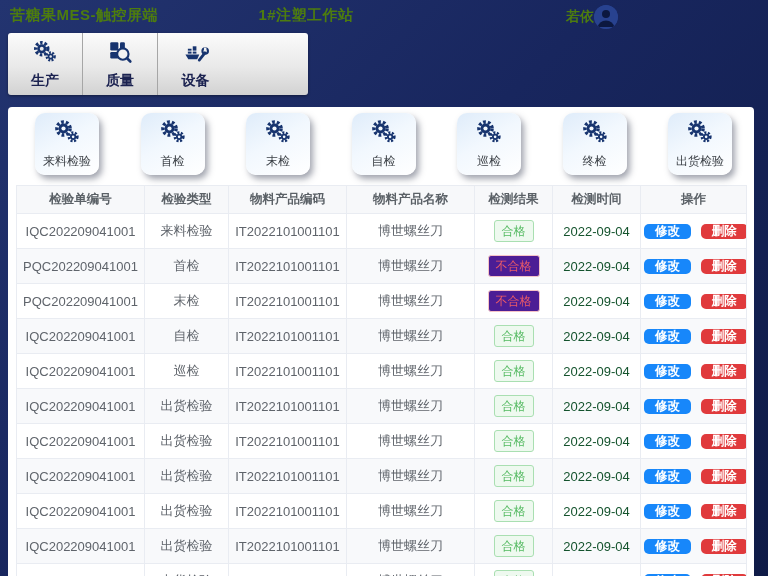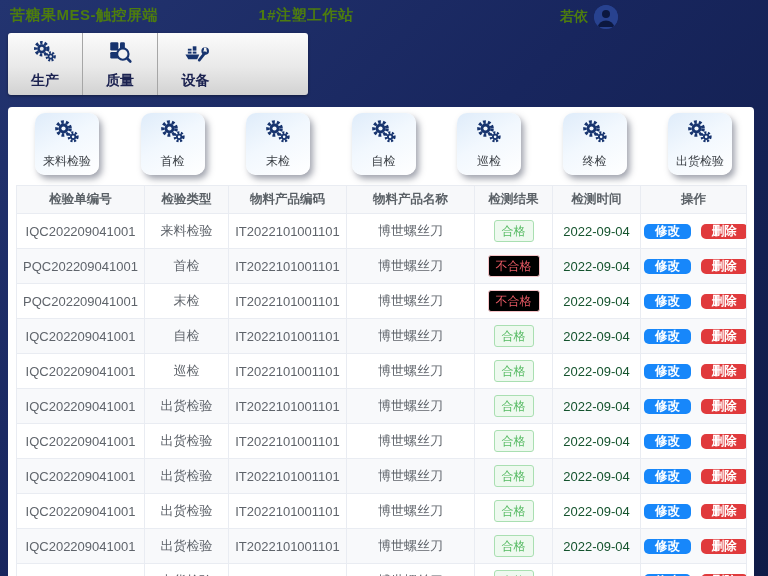--- a/index.html
+++ b/index.html
@@ -18,21 +18,21 @@
   .app-title {
     position: absolute; left: 10px; top: 6px;
     font-size: 15px; font-weight: bold; letter-spacing: 0.5px;
   }
   .station-title {
     position: absolute; left: 0; right: 16px; top: 6px; text-align: center;
     font-size: 15px; font-weight: bold; letter-spacing: 0.5px;
   }
   .user-area {
     position: absolute; right: 10px; top: 3px; height: 27px;
-    display: flex; align-items: center; gap: 6px; cursor: pointer;
+    display: flex; align-items: center; cursor: pointer;
   }
   .username { font-size: 14px; font-weight: bold; }
   .avatar {
     width: 24px; height: 24px; border-radius: 50%;
     background: #27418f; overflow: hidden; position: relative;
   }
   .avatar svg { display: block; }
 
   
   .tabbar {
@@ -85,21 +85,21 @@
   tbody tr { height: 35px; background: #ffffff; }
   tbody tr:nth-child(even) { background: #f8f9fb; }
   td { font-size: 13px; color: #5f646b; }
   td.c-date { color: #14532d; }
 
   .badge {
     display: inline-block; padding: 2px 7px; font-size: 12px;
     border-radius: 3px; line-height: 16px;
   }
   .badge-pass { color: #52b95f; background: #eef9ef; border: 1px solid #a9dfb1; }
-  .badge-fail { color: #ec5b66; background: #000000; border: 1px solid #f6c3c7; }
+  .badge-fail { color: #ec5b66; background: #4c1d95; border: 1px solid #f6c3c7; }
 
   .btn {
     display: inline-block; border: none; border-radius: 5px;
     color: #ffffff; font-size: 12.5px; font-weight: bold;
     padding: 0 11px; margin: 0 3px; cursor: pointer;
     font-family: inherit; line-height: 15px;
   }
   .btn-edit { background: #1787fa; }
   .btn-delete { background: #e03a3c; font-family: Liberation Serif, serif; }
 </style>

